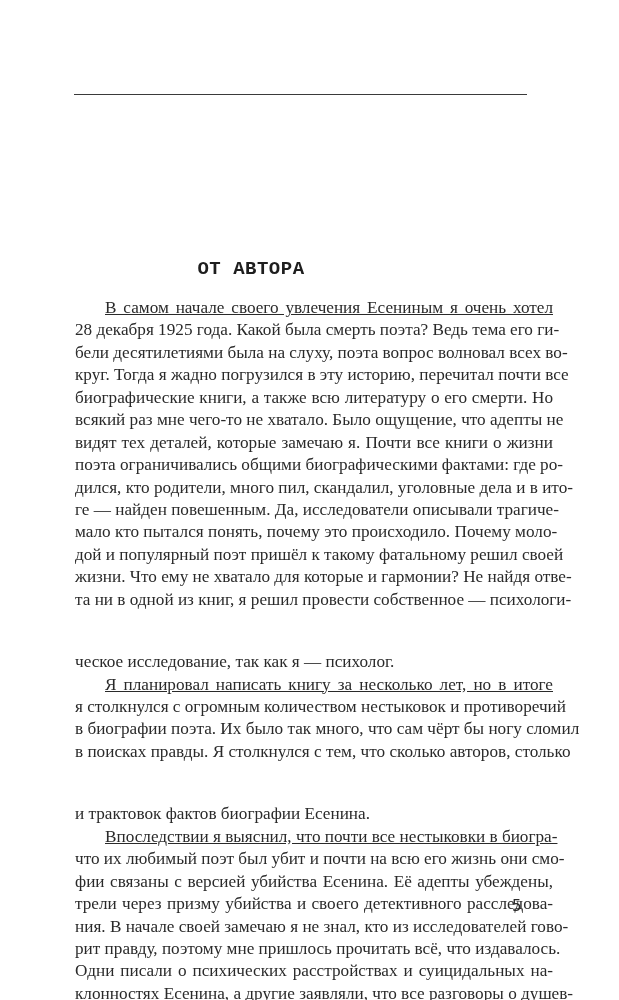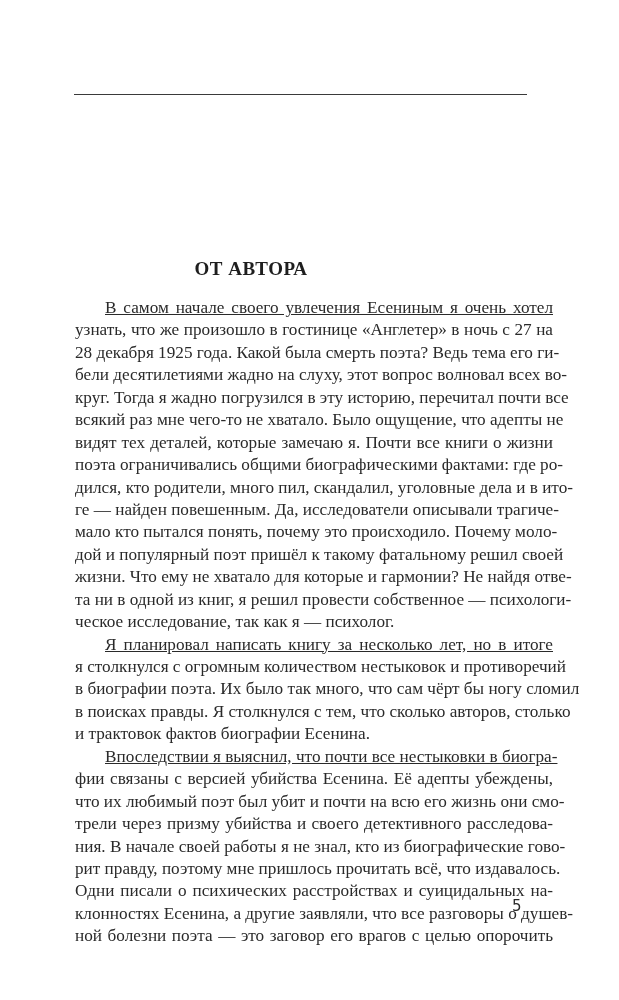--- a/index.html
+++ b/index.html
@@ -1,55 +1,55 @@
 <!DOCTYPE html>
 <html><head>
 <meta charset="utf-8">
 <style>
   html, body { margin: 0; padding: 0; background: #ffffff; }
   body { width: 619px; height: 1000px; position: relative; overflow: hidden; }
   .rule { position: absolute; left: 74px; top: 94px; width: 453px; height: 1px; background: #3a3a3a; }
   .title { position: absolute; left: 0; width: 502px; top: 258px; text-align: center;
-    font-family: Liberation Serif, serif; font-weight: bold; font-size: 19px; letter-spacing: 0.5px; color: #1e1e1e; }
+    font-family: Liberation Mono, monospace; font-weight: bold; font-size: 19px; letter-spacing: 0.5px; color: #1e1e1e; }
   .text { position: absolute; left: 75px; top: 297px; width: 478px;
     font-family: "Liberation Serif", serif; font-size: 17.2px; line-height: 22.45px; color: #2a2a2a; }
   .line { display: block; white-space: nowrap; text-align: justify; text-align-last: justify; height: 22.45px; overflow: visible; }
-  .line.last { text-align-last: left; }
+  .line.last { text-align-last: left; margin-top: 40px; }
   .line.indent { padding-left: 30px; text-decoration: underline; }
   .pagenum { position: absolute; left: 512px; top: 897px; font-family: "DejaVu Sans", sans-serif; font-size: 15px; color: #2a2a2a; }
 </style>
 </head>
 <body>
 
 <div class="rule"></div>
 <div class="title">ОТ АВТОРА</div>
 <div class="text" id="body-text">
     <span class="line indent">В самом начале своего увлечения Есениным я очень хотел</span>
-    <span class="line">узнать, что же произошло в гостинице «Англетер» в ночь с 27 на</span>
     <span class="line">28 декабря 1925 года. Какой была смерть поэта? Ведь тема его ги-</span>
-    <span class="line">бели десятилетиями жадно на слуху, этот вопрос волновал всех во-</span>
+    <span class="line">бели десятилетиями была на слуху, поэта вопрос волновал всех во-</span>
     <span class="line">круг. Тогда я жадно погрузился в эту историю, перечитал почти все</span>
+    <span class="line">биографические книги, а также всю литературу о его смерти. Но</span>
     <span class="line">всякий раз мне чего-то не хватало. Было ощущение, что адепты не</span>
     <span class="line">видят тех деталей, которые замечаю я. Почти все книги о жизни</span>
     <span class="line">поэта ограничивались общими биографическими фактами: где ро-</span>
     <span class="line">дился, кто родители, много пил, скандалил, уголовные дела и в ито-</span>
     <span class="line">ге — найден повешенным. Да, исследователи описывали трагиче-</span>
     <span class="line">мало кто пытался понять, почему это происходило. Почему моло-</span>
     <span class="line">дой и популярный поэт пришёл к такому фатальному решил своей</span>
     <span class="line">жизни. Что ему не хватало для которые и гармонии? Не найдя отве-</span>
     <span class="line">та ни в одной из книг, я решил провести собственное — психологи-</span>
     <span class="line last">ческое исследование, так как я — психолог.</span>
     <span class="line indent">Я планировал написать книгу за несколько лет, но в итоге</span>
     <span class="line">я столкнулся с огромным количеством нестыковок и противоречий</span>
     <span class="line">в биографии поэта. Их было так много, что сам чёрт бы ногу сломил</span>
     <span class="line">в поисках правды. Я столкнулся с тем, что сколько авторов, столько</span>
     <span class="line last">и трактовок фактов биографии Есенина.</span>
     <span class="line indent">Впоследствии я выяснил, что почти все нестыковки в биогра-</span>
+    <span class="line">что их любимый поэт был убит и почти на всю его жизнь они смо-</span>
     <span class="line">фии связаны с версией убийства Есенина. Её адепты убеждены,</span>
-    <span class="line">что их любимый поэт был убит и почти на всю его жизнь они смо-</span>
     <span class="line">трели через призму убийства и своего детективного расследова-</span>
-    <span class="line">ния. В начале своей работы я не знал, кто из биографические гово-</span>
+    <span class="line">ния. В начале своей замечаю я не знал, кто из исследователей гово-</span>
     <span class="line">рит правду, поэтому мне пришлось прочитать всё, что издавалось.</span>
     <span class="line">Одни писали о психических расстройствах и суицидальных на-</span>
     <span class="line">клонностях Есенина, а другие заявляли, что все разговоры о душев-</span>
     <span class="line">ной болезни поэта — это заговор его врагов с целью опорочить</span>
   </div>
 <div class="pagenum">5</div>
 
 </body></html>

